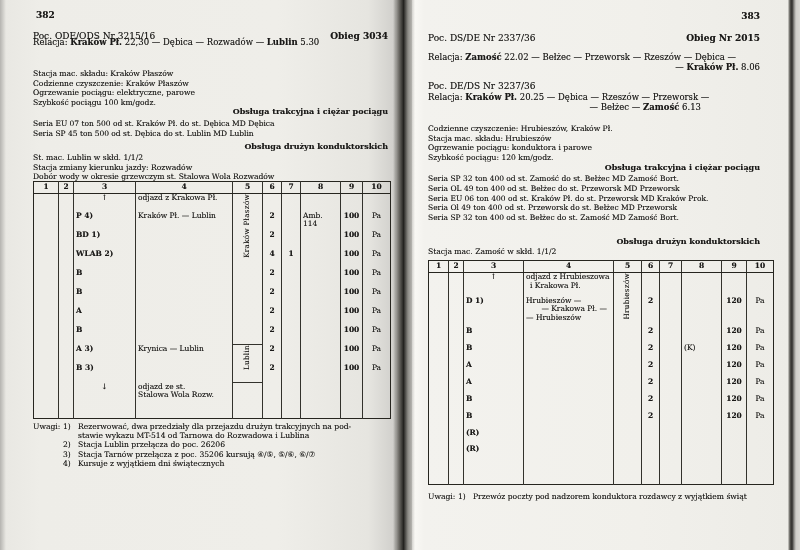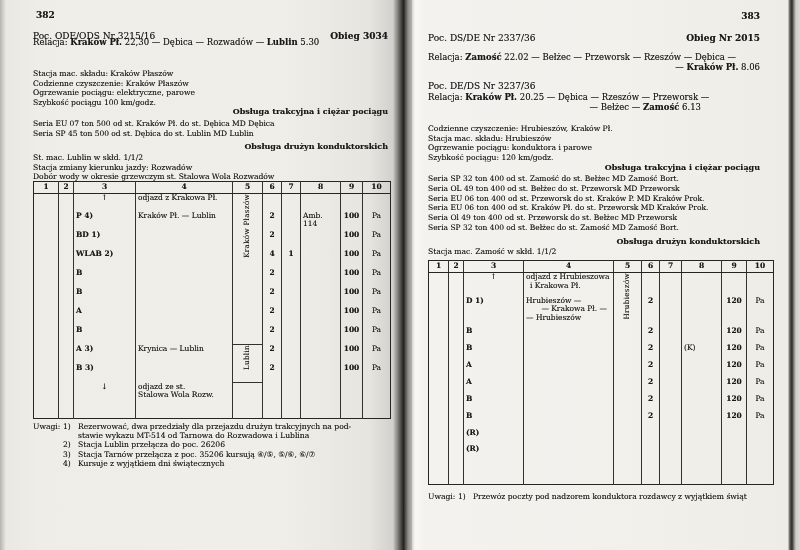--- a/index.html
+++ b/index.html
@@ -297,21 +297,20 @@
     <div>Stacja mac. składu: Hrubieszów</div>
     <div>Ogrzewanie pociągu: konduktora i parowe</div>
     <div>Szybkość pociągu: 120 km/godz.</div>
   </div>
 
   <div class="abs sect" style="left:16px;right:30px;top:162px">Obsługa trakcyjna i ciężar pociągu</div>
 
   <div class="abs seriablk" style="left:16px;top:174px">
     <div>Seria SP 32 ton 400 od st. Zamość do st. Bełżec MD Zamość Bort.</div>
     <div>Seria OL 49 ton 400 od st. Bełżec do st. Przeworsk MD Przeworsk</div>
-    <div>Seria EU 06 ton 400 od st. Przeworsk do st. Kraków P. MD Kraków Prok.</div>
     <div>Seria EU 06 ton 400 od st. Kraków Pł. do st. Przeworsk MD Kraków Prok.</div>
     <div>Seria Ol 49 ton 400 od st. Przeworsk do st. Bełżec MD Przeworsk</div>
     <div>Seria SP 32 ton 400 od st. Bełżec do st. Zamość MD Zamość Bort.</div>
   </div>
 
   <div class="abs sect" style="left:16px;right:30px;top:236px">Obsługa drużyn konduktorskich</div>
   <div class="abs condblk" style="left:16px;top:247px">
     <div>Stacja mac. Zamość w skłd. 1/1/2</div>
   </div>
 

